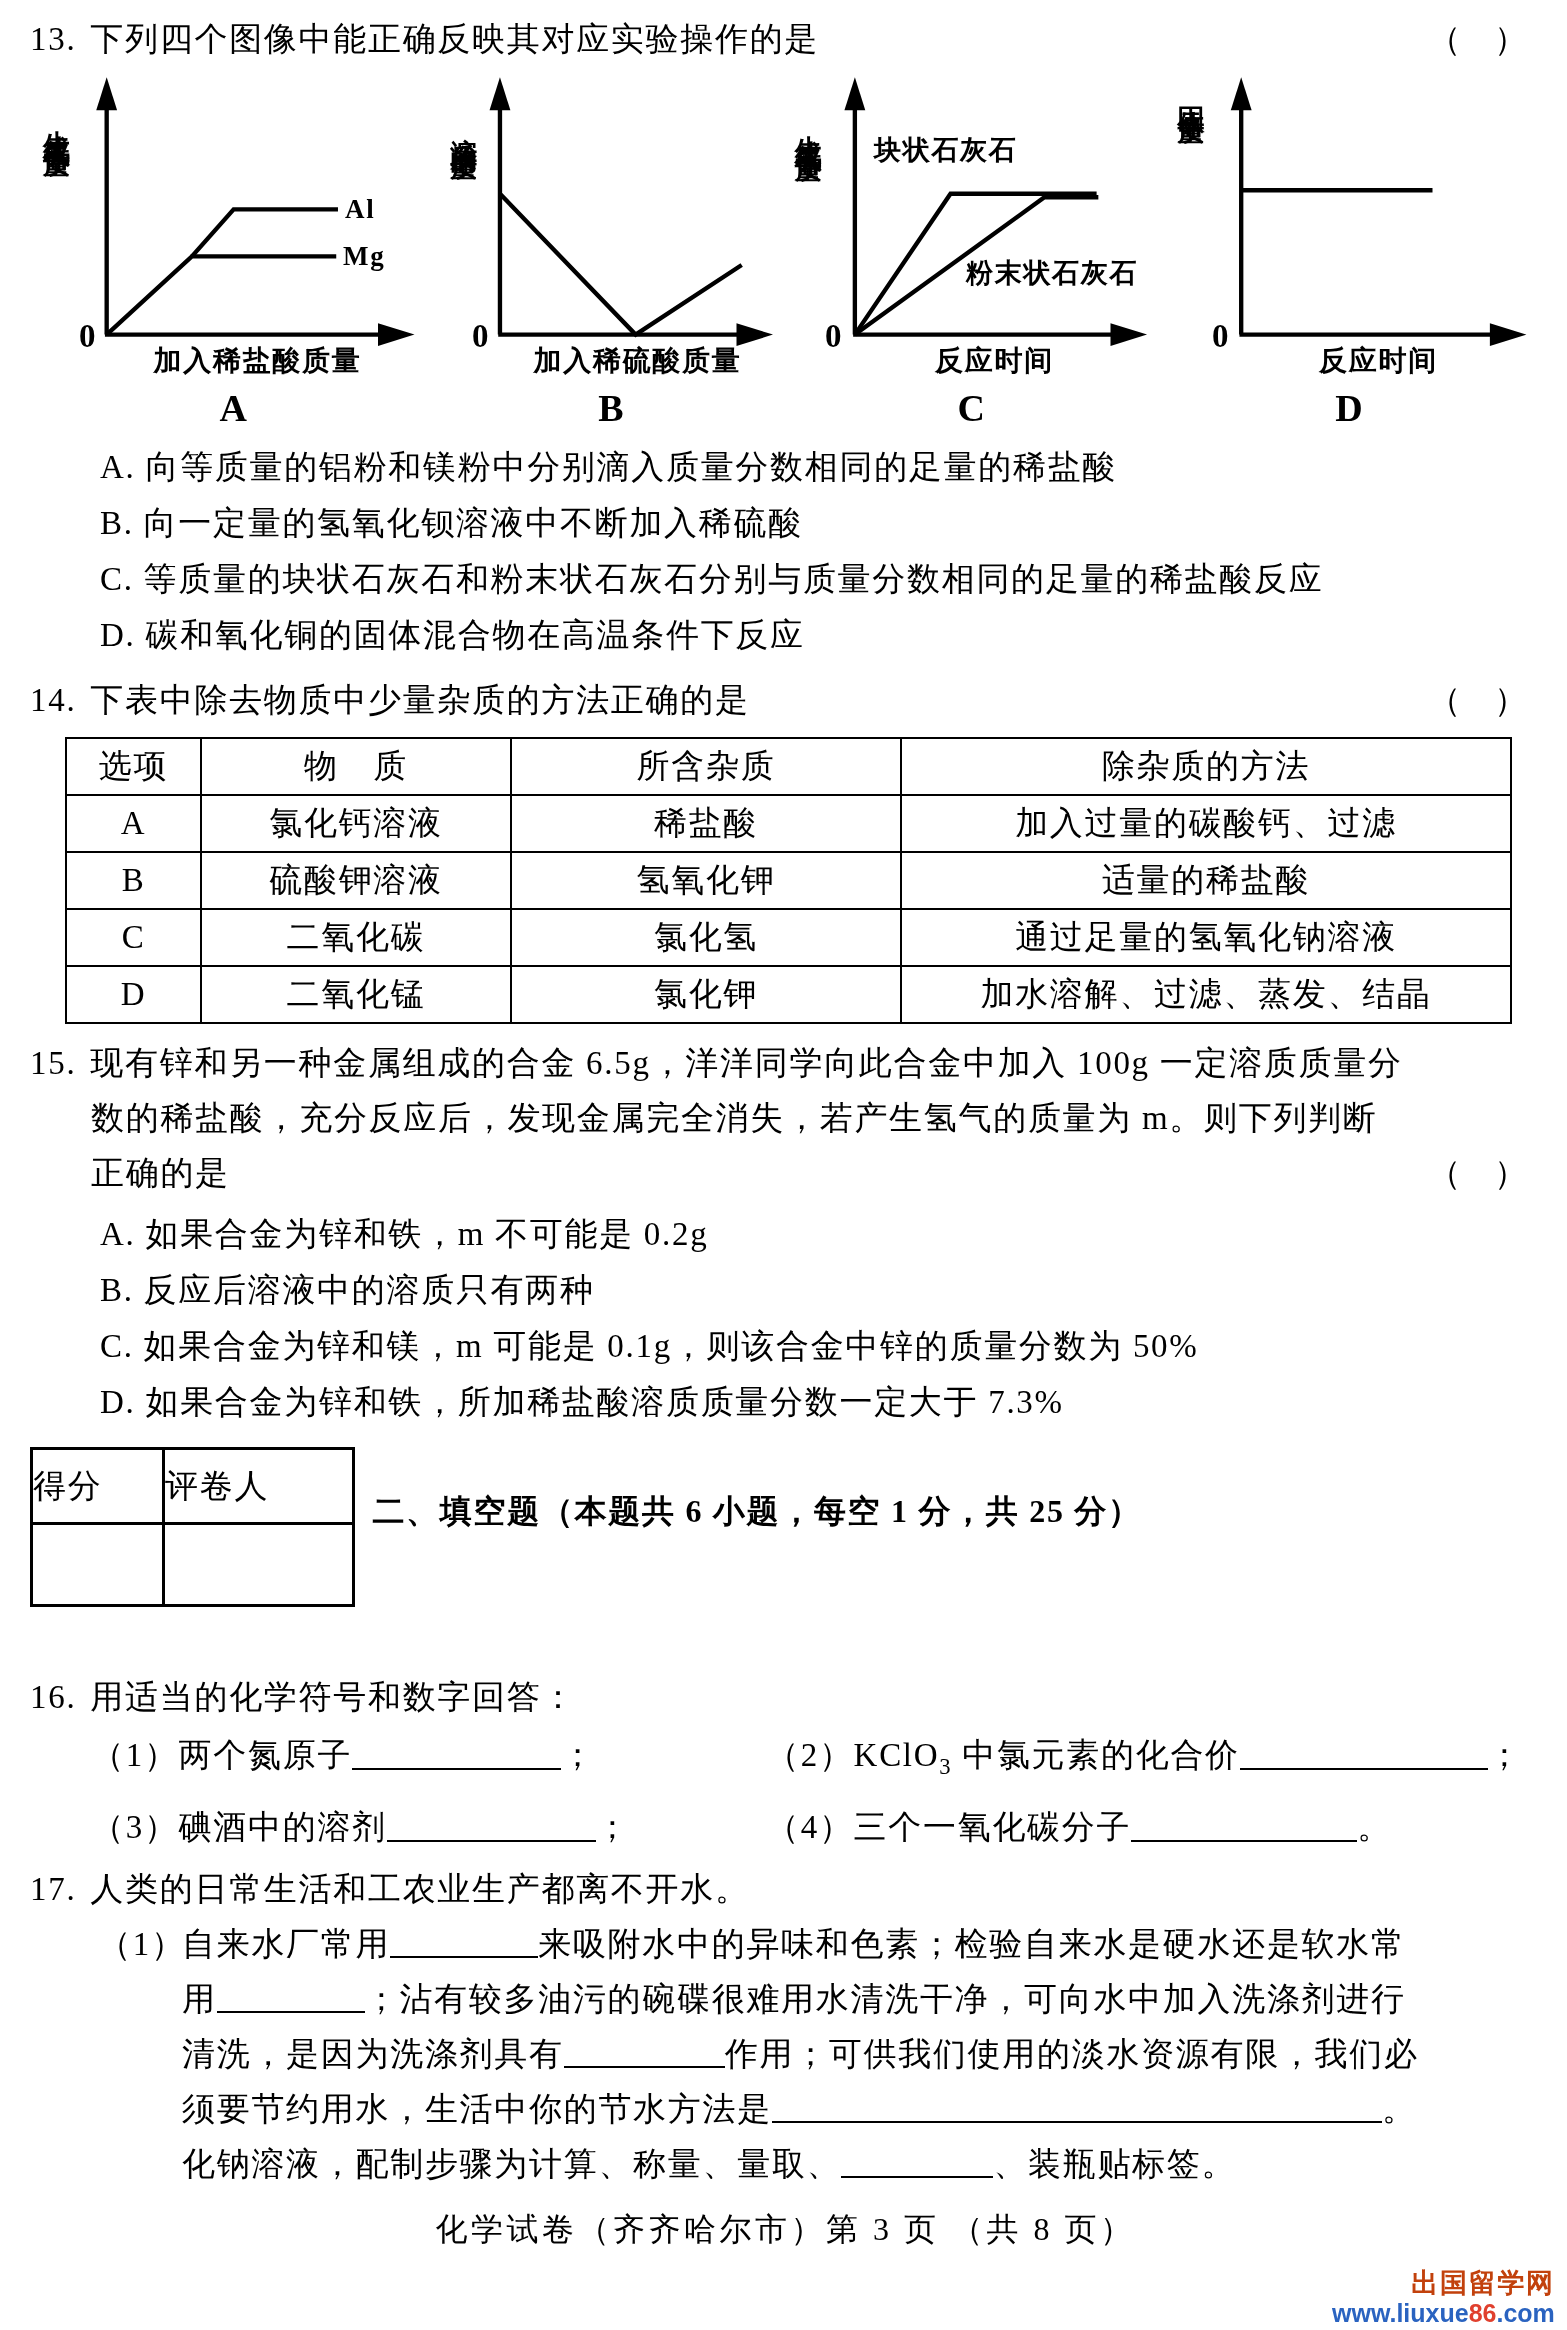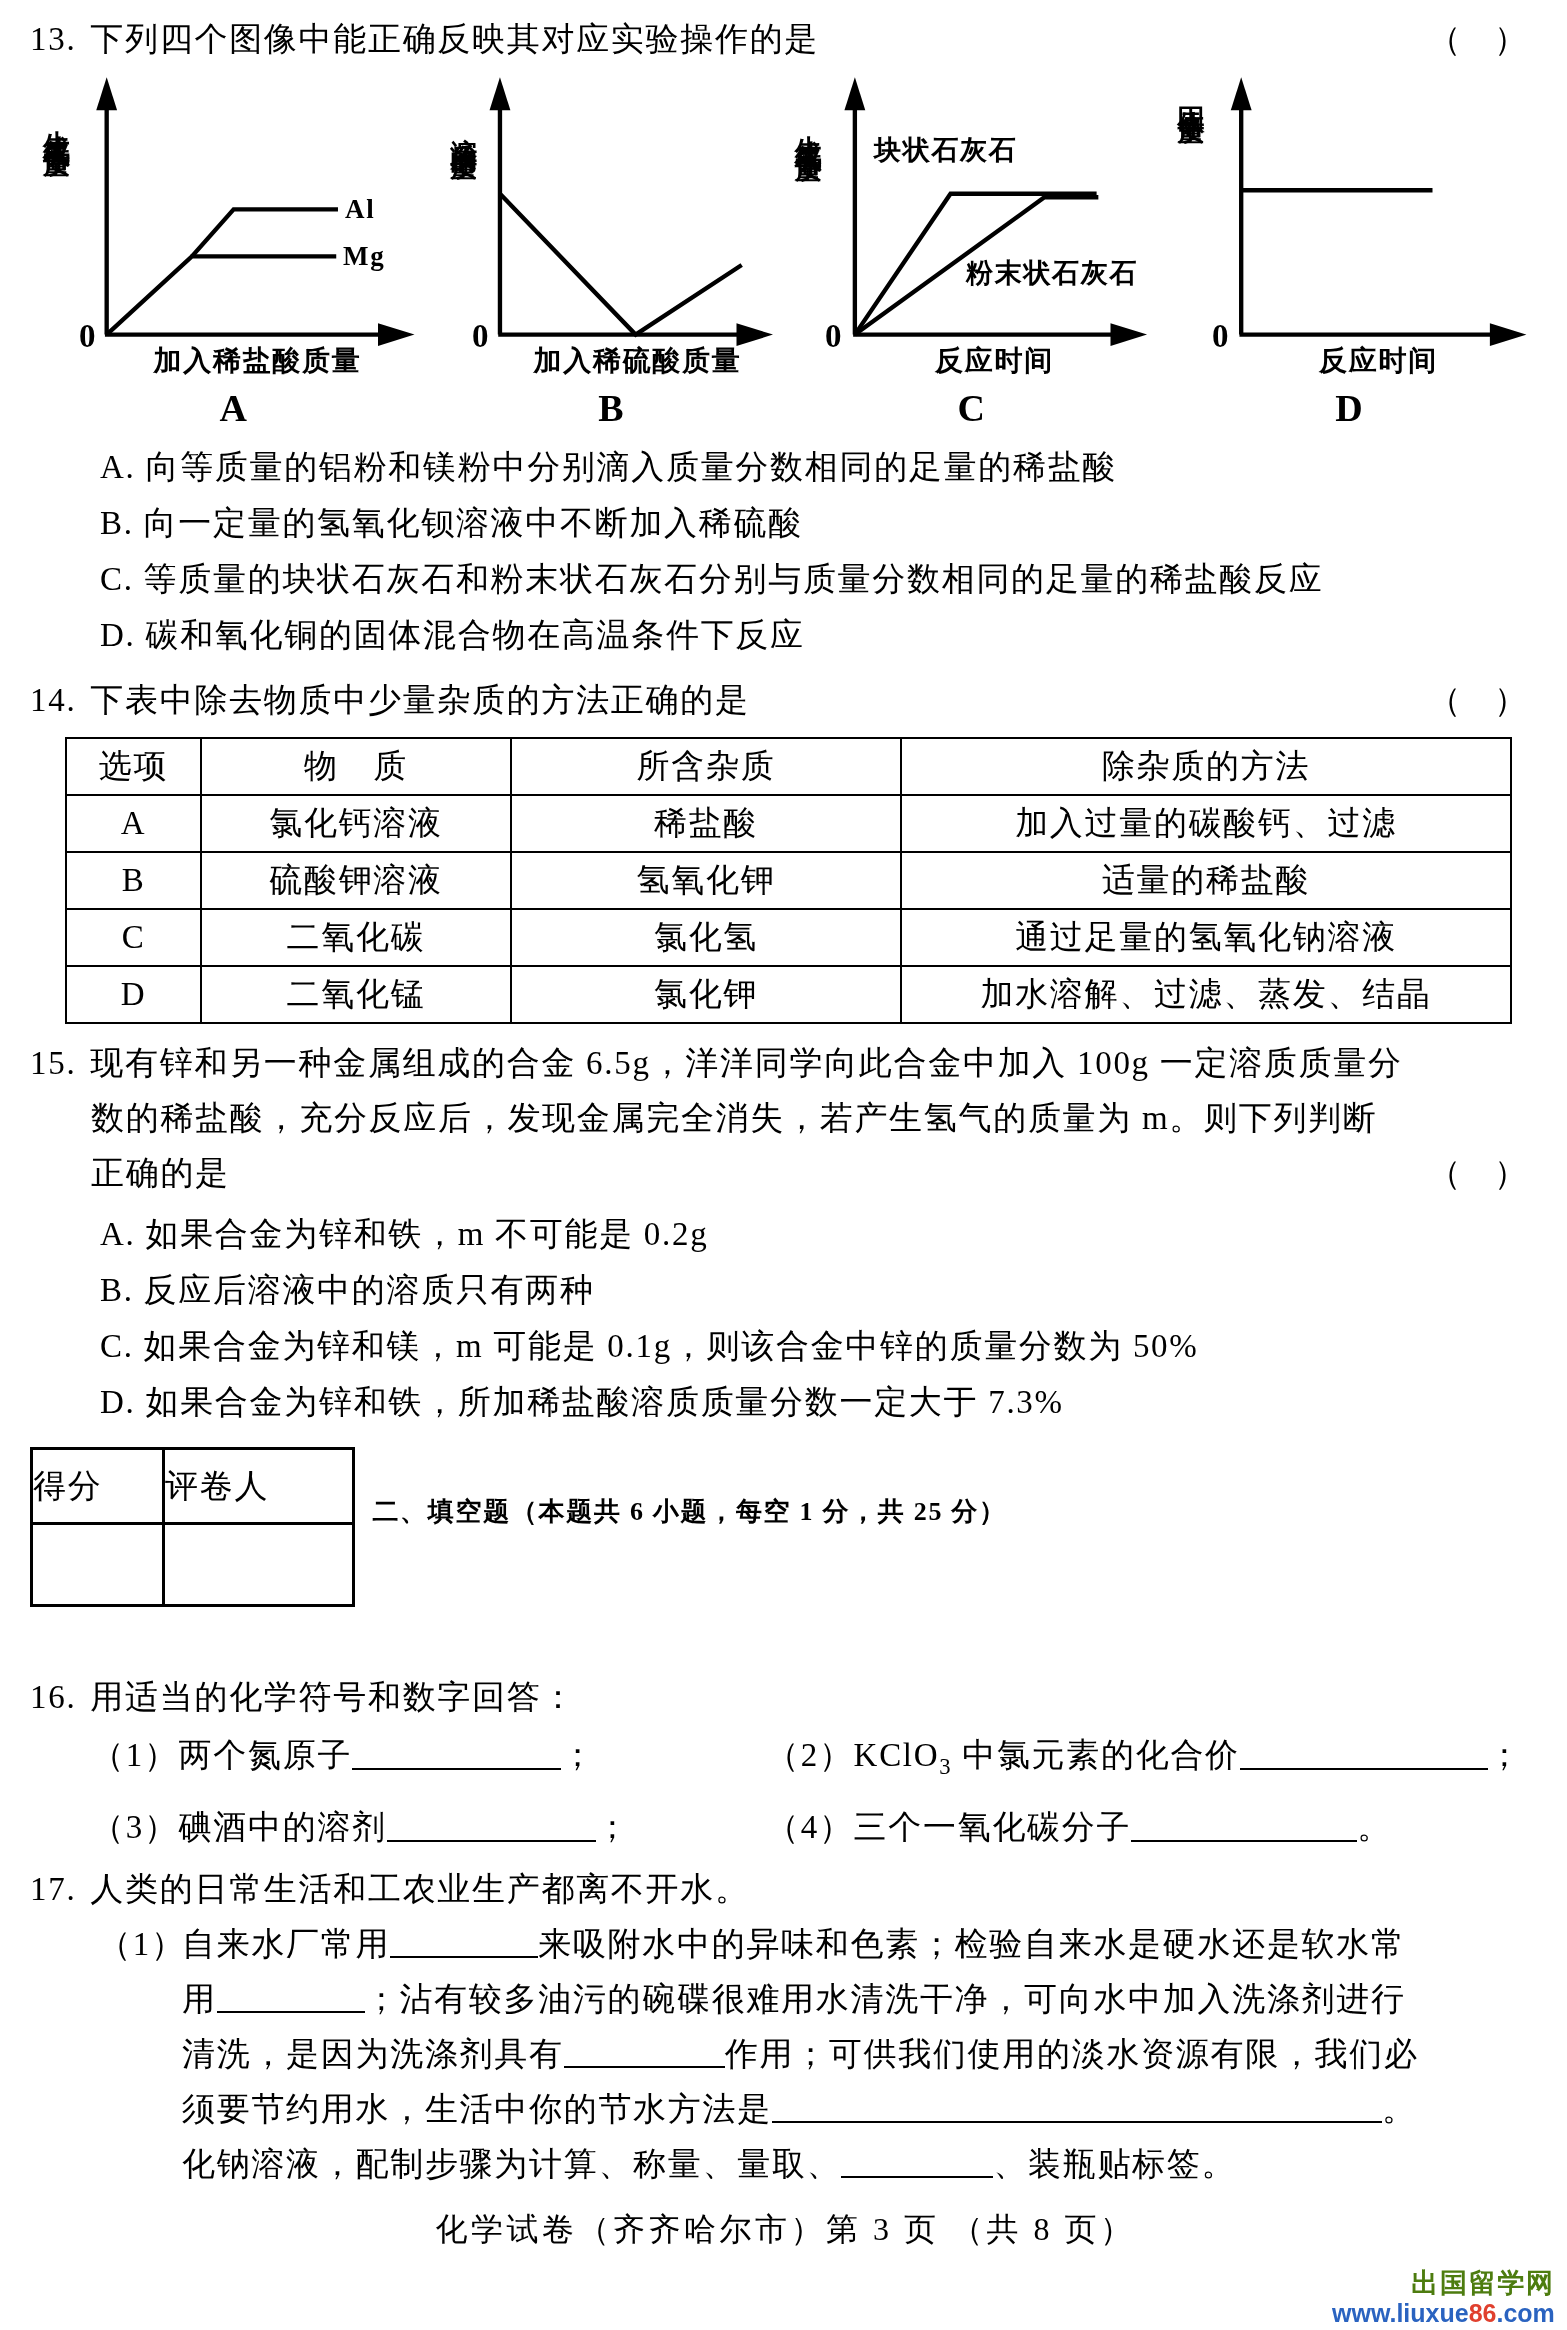--- a/index.html
+++ b/index.html
@@ -44,39 +44,39 @@
   .q15 { margin-top:12.2px; }
   .hang { margin-left:61px; }
 
   
   .scorerow { display:flex; align-items:flex-start; margin-top:17.4px; }
   .scorebox { border-collapse:collapse; }
   .scorebox td { border:3.5px solid #000; }
   .scorebox .r1 td { height:75px; }
   .scorebox .r2 td { height:82px; }
   .sb1 { width:132px; } .sb2 { width:190px; }
-  .sec2 { margin-left:17.4px; margin-top:37px; font-weight:bold; font-size:26px; }
+  .sec2 { margin-left:17.4px; margin-top:37px; font-weight:bold; font-size:32px; }
 
   
   .blank { display:inline-block; border-bottom:2.6px solid #000; height:35px; vertical-align:-3.5px; }
 
   .q16 { margin-top:63px; }
   .q16row { display:flex; margin-left:61px; line-height:61px; }
   .q16c1 { width:675px; }
 
   .q17 { margin-top:3.5px; }
   .q17item { margin-left:68px; }
   .q17label { display:inline-block; width:84px; }
   .cont { margin-left:84px; }
 
   .footer { text-align:center; margin-top:10.4px; font-size:32px; letter-spacing:3.5px; }
 
   .wm { position:absolute; right:12.2px; bottom:1.7px; text-align:right; line-height:30px;
         font-family:"Liberation Sans", sans-serif; letter-spacing:0; }
-  .wm1 { color:#4d7c0f; font-size:27px; font-weight:bold; letter-spacing:1.7px; }
+  .wm1 { color:#c2410c; font-size:27px; font-weight:bold; letter-spacing:1.7px; }
   .wm2 { font-size:25px; font-weight:bold; color:#2a63c0; }
   .wm2 .red { color:#e0402e; }
   sub { font-size:22.6px; }
 </style>
 </head>
 <body>
 
 <div class="page">
 
   <div class="flexline">

